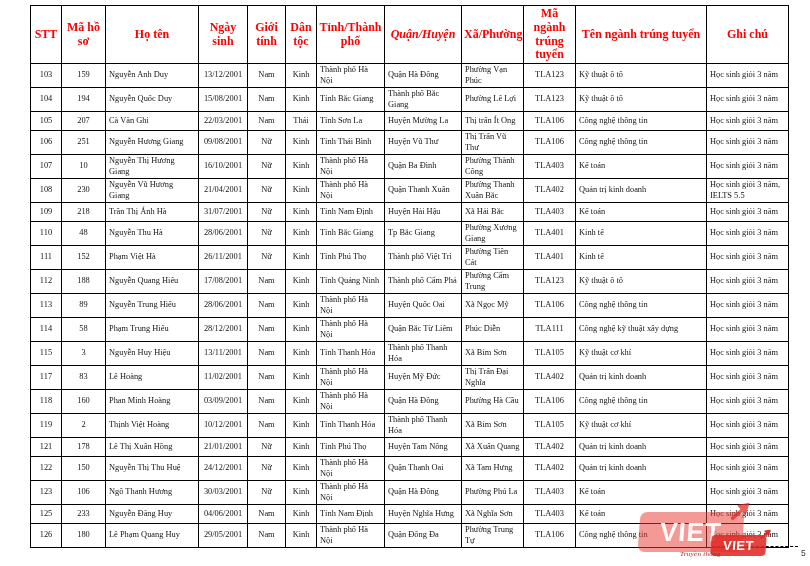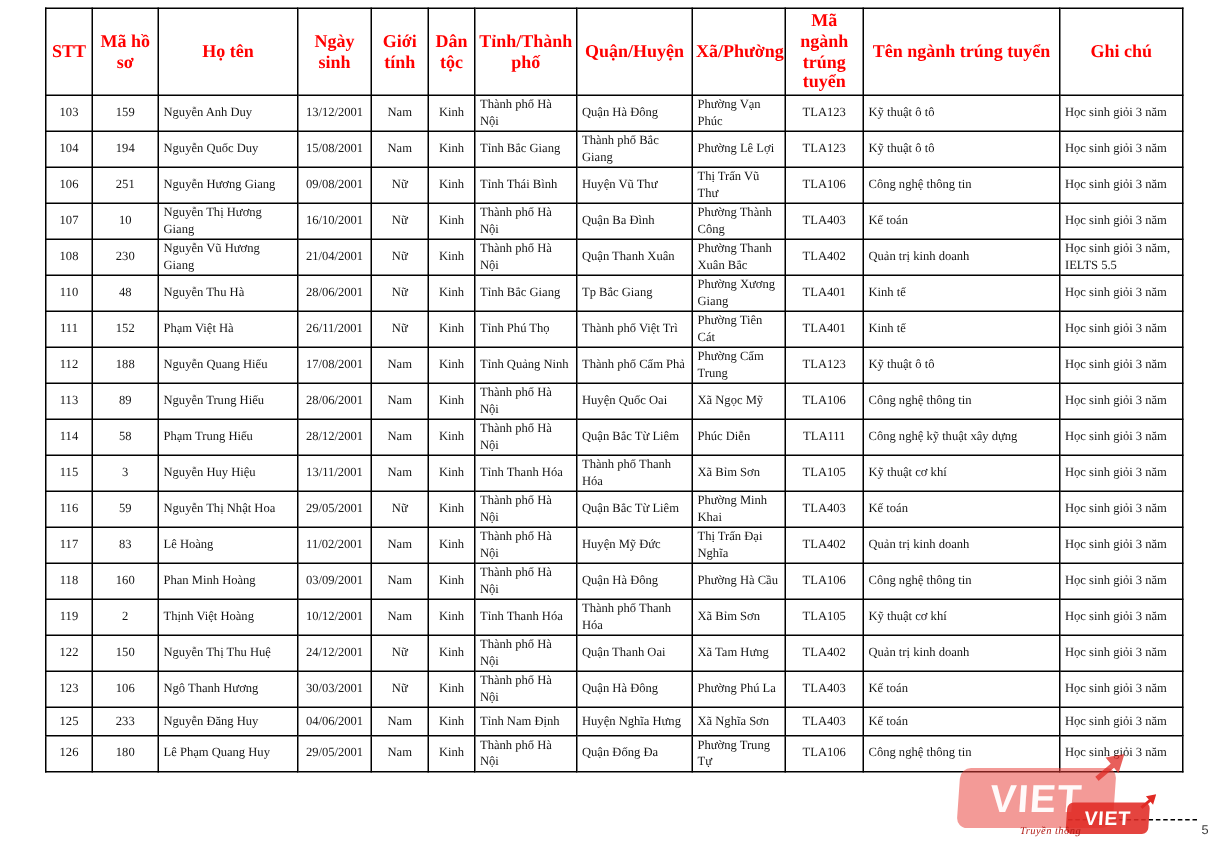--- a/index.html
+++ b/index.html
@@ -50,21 +50,21 @@
       </colgroup>
       <thead>
         <tr>
           <th style="color: rgb(255, 0, 0);">STT</th>
           <th style="color: rgb(255, 0, 0);">Mã hồ sơ</th>
           <th style="color: rgb(255, 0, 0); margin-top: 20px;">Họ tên</th>
           <th style="color: rgb(255, 0, 0);">Ngày sinh</th>
           <th style="color: rgb(255, 0, 0);">Giới tính</th>
           <th style="color: rgb(255, 0, 0); margin-left: 36px;">Dân tộc</th>
           <th style="color: rgb(255, 0, 0);">Tỉnh/Thành phố</th>
-          <th style="color: rgb(255, 0, 0);">Quận/Huyện</th>
+          <th style="color: rgb(255, 0, 0); font-style: italic;">Quận/Huyện</th>
           <th style="color: rgb(255, 0, 0);">Xã/Phường</th>
           <th style="color: rgb(255, 0, 0); margin-top: 39px;">Mã ngành trúng tuyển</th>
           <th style="color: rgb(255, 0, 0);">Tên ngành trúng tuyển</th>
           <th style="color: rgb(255, 0, 0);">Ghi chú</th>
         </tr>
       </thead>
       <tbody>
         <tr>
           <td class="c">103</td>
           <td class="c">159</td>
@@ -87,20 +87,34 @@
           <td class="c">Nam</td>
           <td class="c">Kinh</td>
           <td class="l">Tỉnh Bắc Giang</td>
           <td class="l">Thành phố Bắc Giang</td>
           <td class="l">Phường Lê Lợi</td>
           <td class="c">TLA123</td>
           <td class="l">Kỹ thuật ô tô</td>
           <td class="l">Học sinh giỏi 3 năm</td>
         </tr>
         <tr>
+          <td class="c">105</td>
+          <td class="c">207</td>
+          <td class="l">Cà Văn Ghi</td>
+          <td class="c">22/03/2001</td>
+          <td class="c">Nam</td>
+          <td class="c">Thái</td>
+          <td class="l">Tỉnh Sơn La</td>
+          <td class="l">Huyện Mường La</td>
+          <td class="l">Thị trấn Ít Ong</td>
+          <td class="c">TLA106</td>
+          <td class="l">Công nghệ thông tin</td>
+          <td class="l">Học sinh giỏi 3 năm</td>
+        </tr>
+        <tr>
           <td class="c">106</td>
           <td class="c">251</td>
           <td class="l">Nguyễn Hương Giang</td>
           <td class="c">09/08/2001</td>
           <td class="c">Nữ</td>
           <td class="c">Kinh</td>
           <td class="l">Tỉnh Thái Bình</td>
           <td class="l">Huyện Vũ Thư</td>
           <td class="l">Thị Trấn Vũ Thư</td>
           <td class="c">TLA106</td>
@@ -129,20 +143,34 @@
           <td class="c">Nữ</td>
           <td class="c">Kinh</td>
           <td class="l">Thành phố Hà Nội</td>
           <td class="l">Quận Thanh Xuân</td>
           <td class="l">Phường Thanh Xuân Bắc</td>
           <td class="c">TLA402</td>
           <td class="l">Quản trị kinh doanh</td>
           <td class="l">Học sinh giỏi 3 năm, IELTS 5.5</td>
         </tr>
         <tr>
+          <td class="c">109</td>
+          <td class="c">218</td>
+          <td class="l">Trần Thị Ánh Hà</td>
+          <td class="c">31/07/2001</td>
+          <td class="c">Nữ</td>
+          <td class="c">Kinh</td>
+          <td class="l">Tỉnh Nam Định</td>
+          <td class="l">Huyện Hải Hậu</td>
+          <td class="l">Xã Hải Bắc</td>
+          <td class="c">TLA403</td>
+          <td class="l">Kế toán</td>
+          <td class="l">Học sinh giỏi 3 năm</td>
+        </tr>
+        <tr>
           <td class="c">110</td>
           <td class="c">48</td>
           <td class="l">Nguyễn Thu Hà</td>
           <td class="c">28/06/2001</td>
           <td class="c">Nữ</td>
           <td class="c">Kinh</td>
           <td class="l">Tỉnh Bắc Giang</td>
           <td class="l">Tp Bắc Giang</td>
           <td class="l">Phường Xương Giang</td>
           <td class="c">TLA401</td>
@@ -213,34 +241,20 @@
           <td class="c">Nam</td>
           <td class="c">Kinh</td>
           <td class="l">Tỉnh Thanh Hóa</td>
           <td class="l">Thành phố Thanh Hóa</td>
           <td class="l">Xã Bỉm Sơn</td>
           <td class="c">TLA105</td>
           <td class="l">Kỹ thuật cơ khí</td>
           <td class="l">Học sinh giỏi 3 năm</td>
         </tr>
         <tr>
-          <td class="c">116</td>
-          <td class="c">59</td>
-          <td class="l">Nguyễn Thị Nhật Hoa</td>
-          <td class="c">29/05/2001</td>
-          <td class="c">Nữ</td>
-          <td class="c">Kinh</td>
-          <td class="l">Thành phố Hà Nội</td>
-          <td class="l">Quận Bắc Từ Liêm</td>
-          <td class="l">Phường Minh Khai</td>
-          <td class="c">TLA403</td>
-          <td class="l">Kế toán</td>
-          <td class="l">Học sinh giỏi 3 năm</td>
-        </tr>
-        <tr>
           <td class="c">117</td>
           <td class="c">83</td>
           <td class="l">Lê Hoàng</td>
           <td class="c">11/02/2001</td>
           <td class="c">Nam</td>
           <td class="c">Kinh</td>
           <td class="l">Thành phố Hà Nội</td>
           <td class="l">Huyện Mỹ Đức</td>
           <td class="l">Thị Trấn Đại Nghĩa</td>
           <td class="c">TLA402</td>
@@ -269,20 +283,34 @@
           <td class="c">Nam</td>
           <td class="c">Kinh</td>
           <td class="l">Tỉnh Thanh Hóa</td>
           <td class="l">Thành phố Thanh Hóa</td>
           <td class="l">Xã Bỉm Sơn</td>
           <td class="c">TLA105</td>
           <td class="l">Kỹ thuật cơ khí</td>
           <td class="l">Học sinh giỏi 3 năm</td>
         </tr>
         <tr>
+          <td class="c">121</td>
+          <td class="c">178</td>
+          <td class="l">Lê Thị Xuân Hồng</td>
+          <td class="c">21/01/2001</td>
+          <td class="c">Nữ</td>
+          <td class="c">Kinh</td>
+          <td class="l">Tỉnh Phú Thọ</td>
+          <td class="l">Huyện Tam Nông</td>
+          <td class="l">Xã Xuân Quang</td>
+          <td class="c">TLA402</td>
+          <td class="l">Quản trị kinh doanh</td>
+          <td class="l">Học sinh giỏi 3 năm</td>
+        </tr>
+        <tr>
           <td class="c">122</td>
           <td class="c">150</td>
           <td class="l">Nguyễn Thị Thu Huệ</td>
           <td class="c">24/12/2001</td>
           <td class="c">Nữ</td>
           <td class="c">Kinh</td>
           <td class="l">Thành phố Hà Nội</td>
           <td class="l">Quận Thanh Oai</td>
           <td class="l">Xã Tam Hưng</td>
           <td class="c">TLA402</td>

